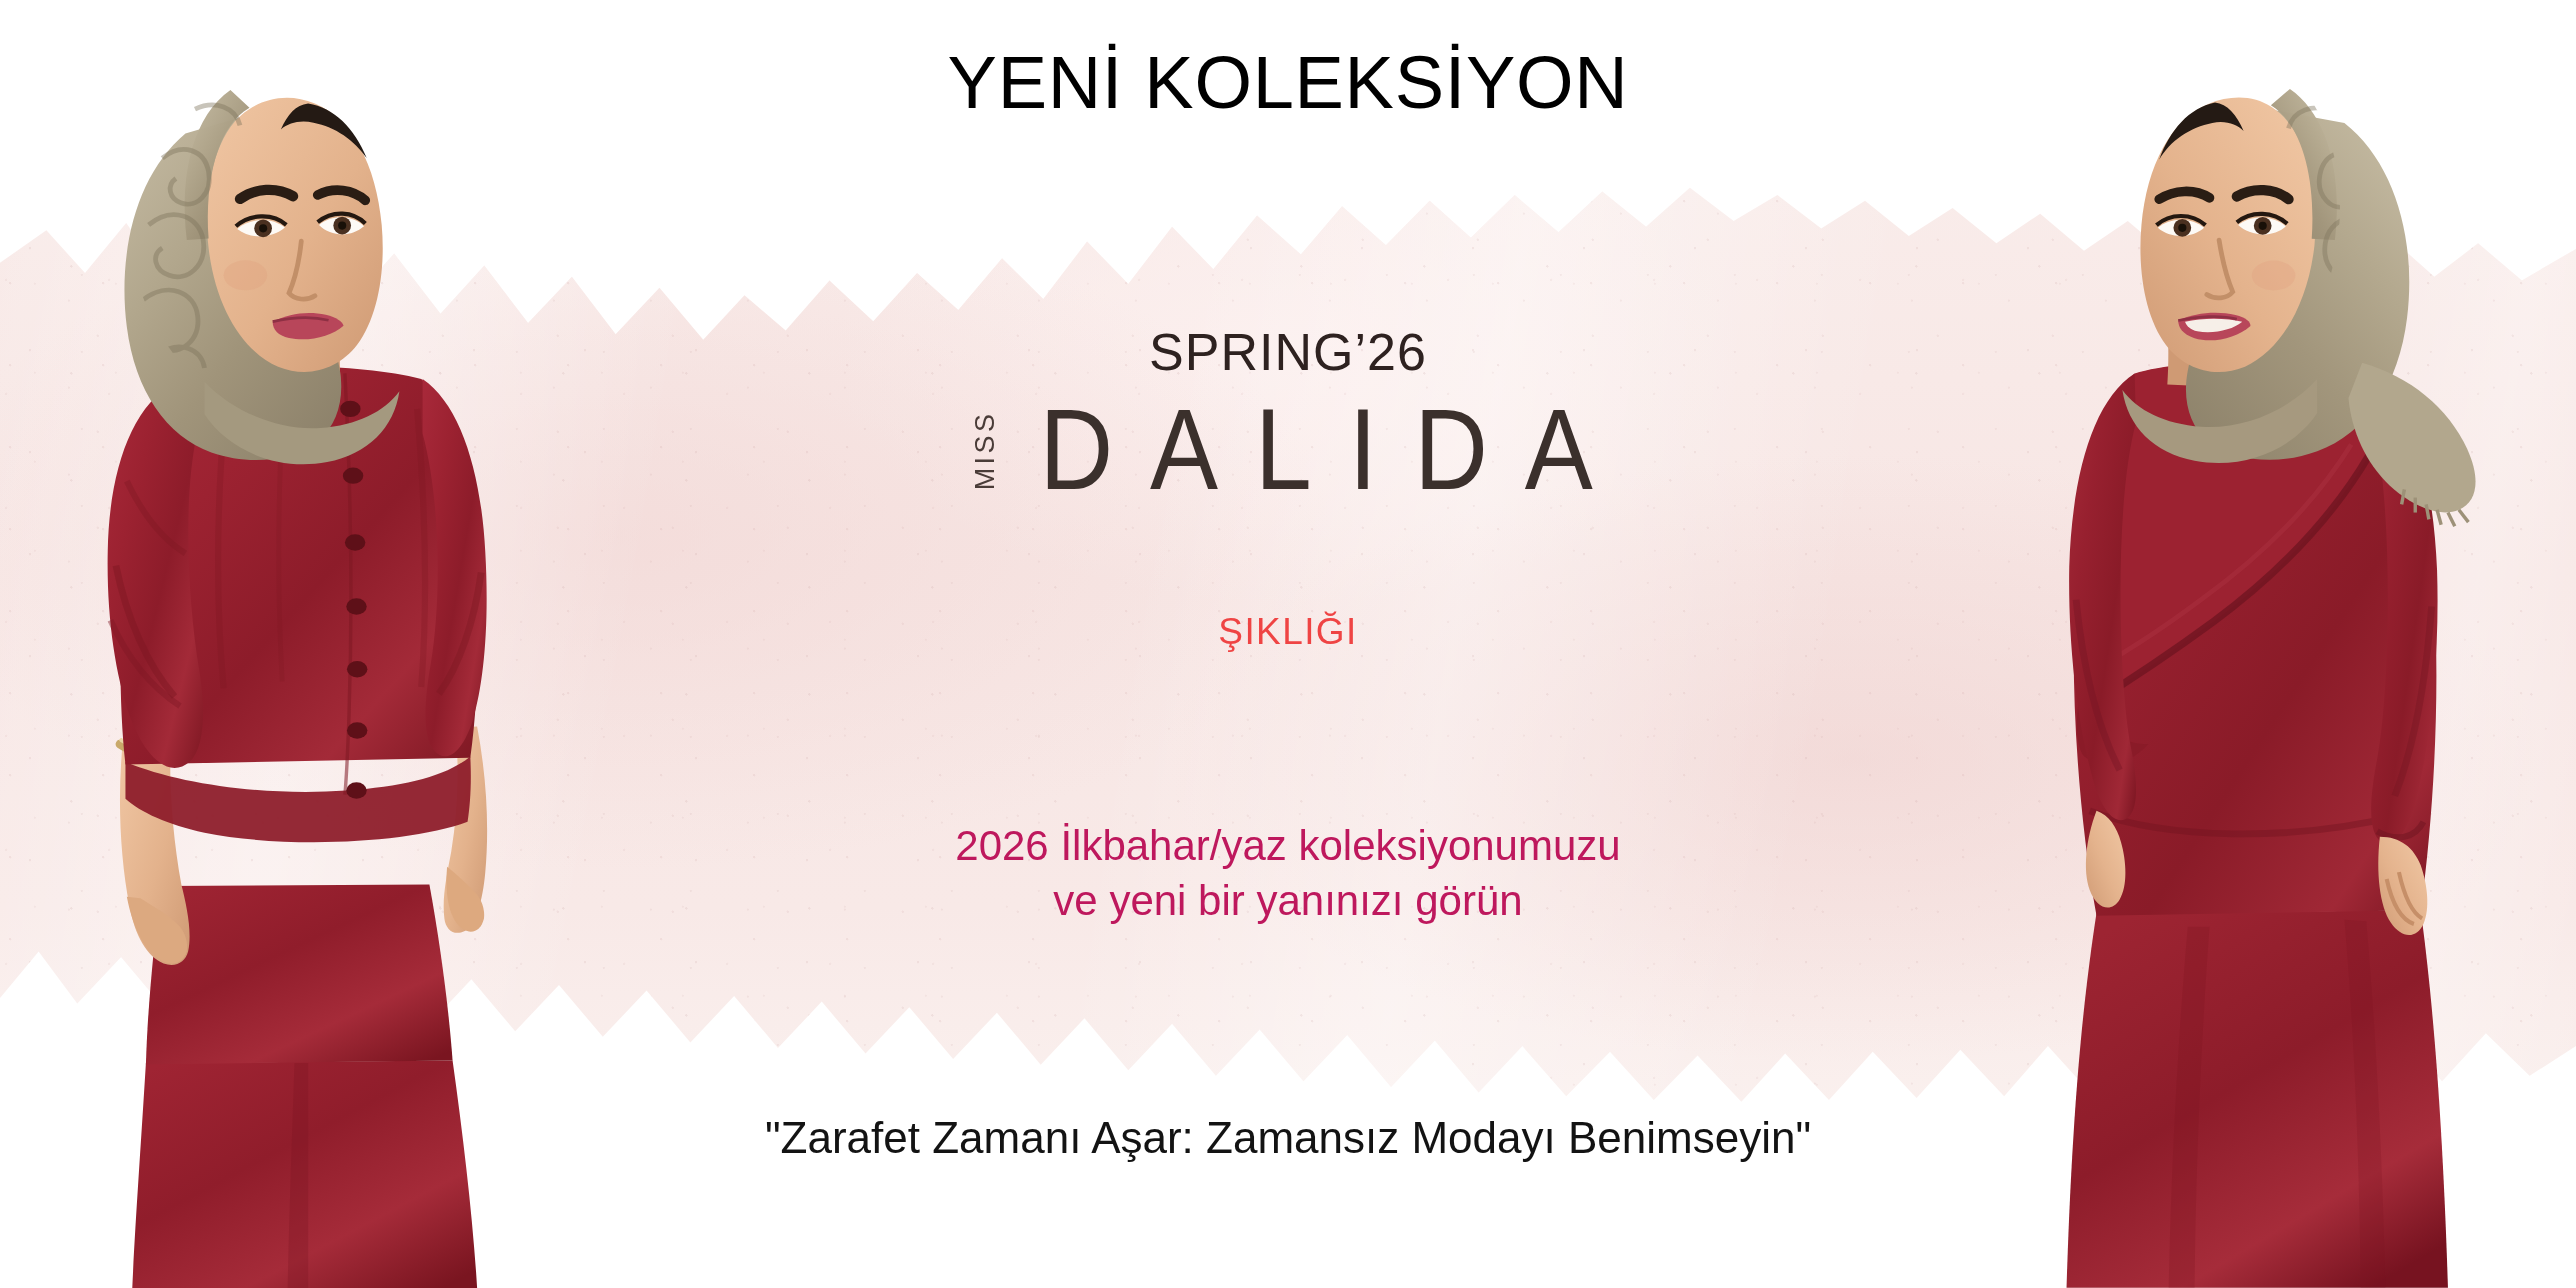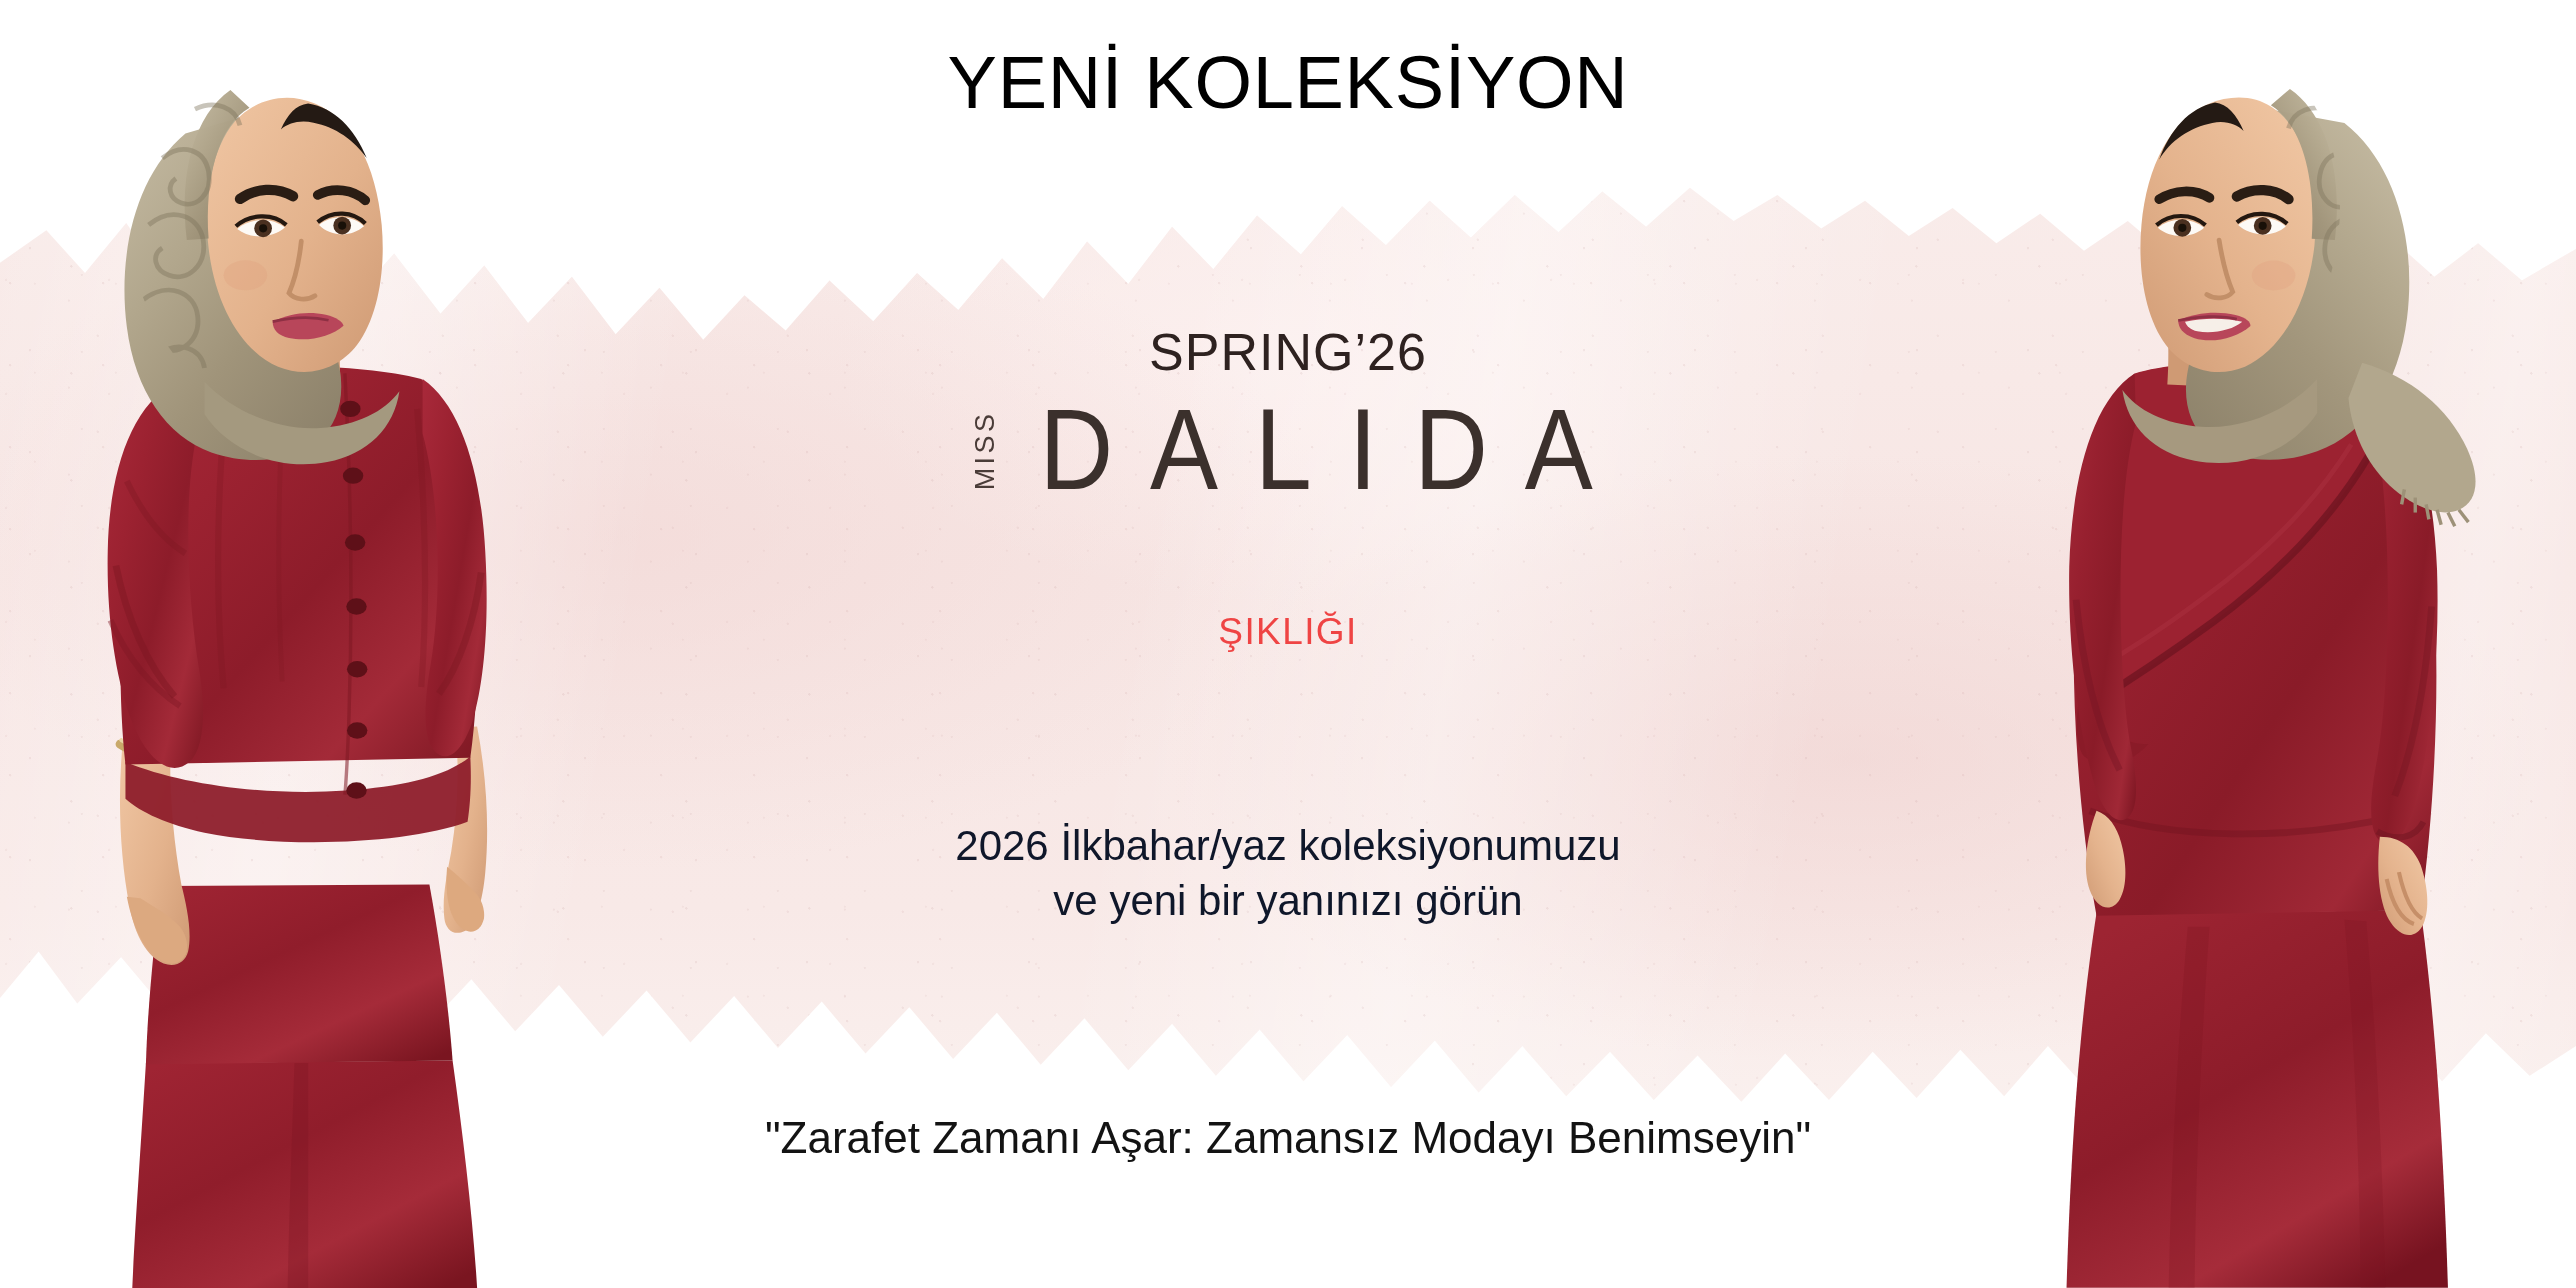--- a/index.html
+++ b/index.html
@@ -118,21 +118,21 @@
     font-weight:400;
     letter-spacing:1.4px;
     color:#ef4444;
     white-space:nowrap;
   }
 
   .body-copy{
     position:absolute; left:0; right:0; top:818px;
     font-size:42px; line-height:1.32;
     font-weight:400;
-    color:#0f172a;
+    color:#be185d;
   }
   .body-copy span{display:block;white-space:nowrap;}
 
   .quote{
     position:absolute; left:0; right:0; top:1116px;
     font-size:44px; line-height:1;
     font-weight:400;
     color:#131313;
     white-space:nowrap;
   }

